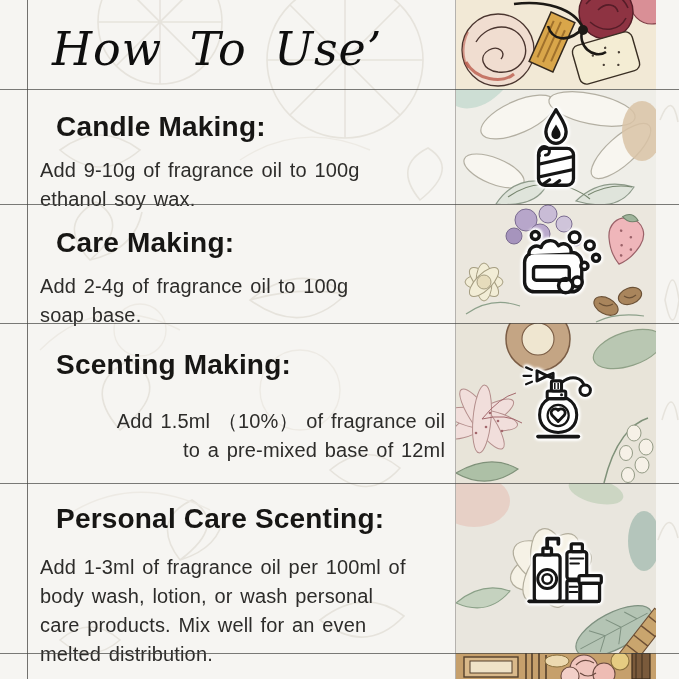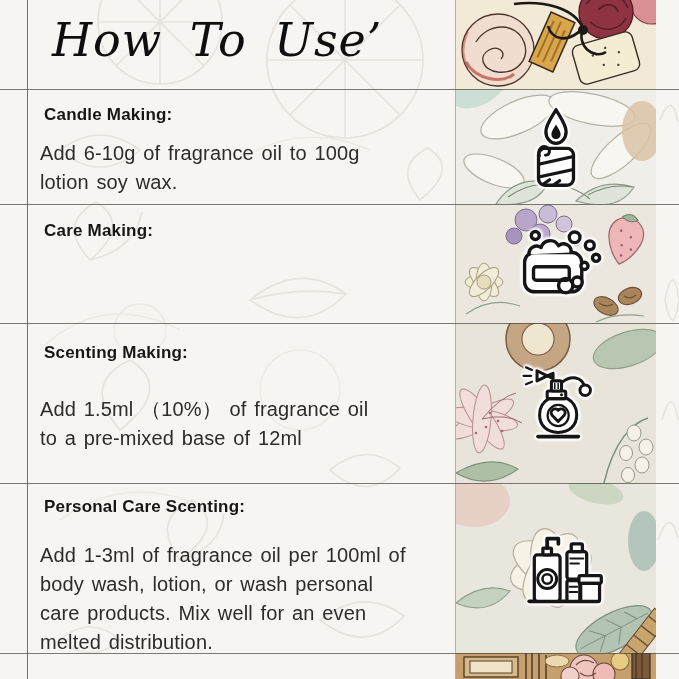--- a/index.html
+++ b/index.html
@@ -1,25 +1,25 @@
 <!DOCTYPE html>
 <html><head>
 <meta charset="utf-8">
 <style>
   html,body{margin:0;padding:0;background:#ffffff;}
   .canvas{position:relative;width:679px;height:679px;overflow:hidden;
     background:#f6f5f2;font-family:"Liberation Sans",sans-serif;}
   .bg-sketch{position:absolute;left:0;top:0;}
   .rule-v{position:absolute;top:0;bottom:0;width:1px;background:#454441;opacity:.75;}
   .rule-h{position:absolute;left:0;right:0;height:1px;background:#454441;opacity:.7;z-index:6;}
-  .title{position:absolute;left:52px;top:13px;margin:0;
+  .title{position:absolute;left:52px;top:22px;margin:0;
     font-family:"DejaVu Serif",serif;font-style:italic;font-weight:500;
     font-size:46px;color:#0e0e0e;letter-spacing:1px;word-spacing:12px;z-index:4;}
   .section{position:absolute;left:40px;width:405px;z-index:4;}
-  .section .heading{margin:4px;font-size:17px;font-weight:700;color:#171614;
+  .section .heading{margin:16px;font-size:28px;font-weight:700;color:#171614;
     letter-spacing:.2px;line-height:26px;}
   .section .body{margin:0;font-size:20px;color:#2d2c2a;line-height:29px;
     letter-spacing:.15px;word-spacing:2px;}
   .line{display:block;}
   .strip{position:absolute;left:455px;top:0;width:200px;height:679px;z-index:2;
     border-left:1px solid rgba(60,54,48,.35);box-sizing:border-box;}
   .seg{position:absolute;left:0;width:200px;overflow:hidden;}
   .icon{position:absolute;z-index:5;
     filter:drop-shadow(0 0 1.2px #fff) drop-shadow(0 0 1.2px #fff)
            drop-shadow(0 0 1.1px #fff) drop-shadow(0 0 1px #fff);}
@@ -60,32 +60,36 @@
   <div class="rule-h" style="top:204px;"></div>
   <div class="rule-h" style="top:323px;"></div>
   <div class="rule-h" style="top:483px;"></div>
   <div class="rule-h" style="top:653px;"></div>
 
   <h1 class="title">How To Use’</h1>
 
   <div class="section" style="top:98px;">
     <h2 class="heading">Candle Making:</h2>
     <p class="body" style="margin-top:11px;">
-      <span class="line">Add 6-10g of fragrance oil to 100g</span>
-      <span class="line">lotion soy wax.</span>
+      <span class="line">Add 9-10g of fragrance oil to 100g</span>
+      <span class="line">ethanol soy wax.</span>
     </p>
   </div>
 
   <div class="section" style="top:214px;">
     <h2 class="heading">Care Making:</h2>
+    <p class="body" style="margin-top:12px;">
+      <span class="line">Add 2-4g of fragrance oil to 100g</span>
+      <span class="line">soap base.</span>
+    </p>
   </div>
 
   <div class="section" style="top:336px;">
     <h2 class="heading">Scenting Making:</h2>
-    <p class="body" style="margin-top:29px;">
+    <p class="body" style="margin-top:29px;text-align:right;">
       <span class="line">Add 1.5ml （10%） of fragrance oil</span>
       <span class="line">to a pre-mixed base of 12ml</span>
     </p>
   </div>
 
   <div class="section" style="top:490px;">
     <h2 class="heading">Personal Care Scenting:</h2>
     <p class="body" style="margin-top:21px;">
       <span class="line">Add 1-3ml of fragrance oil per 100ml of</span>
       <span class="line">body wash, lotion, or wash personal</span>

